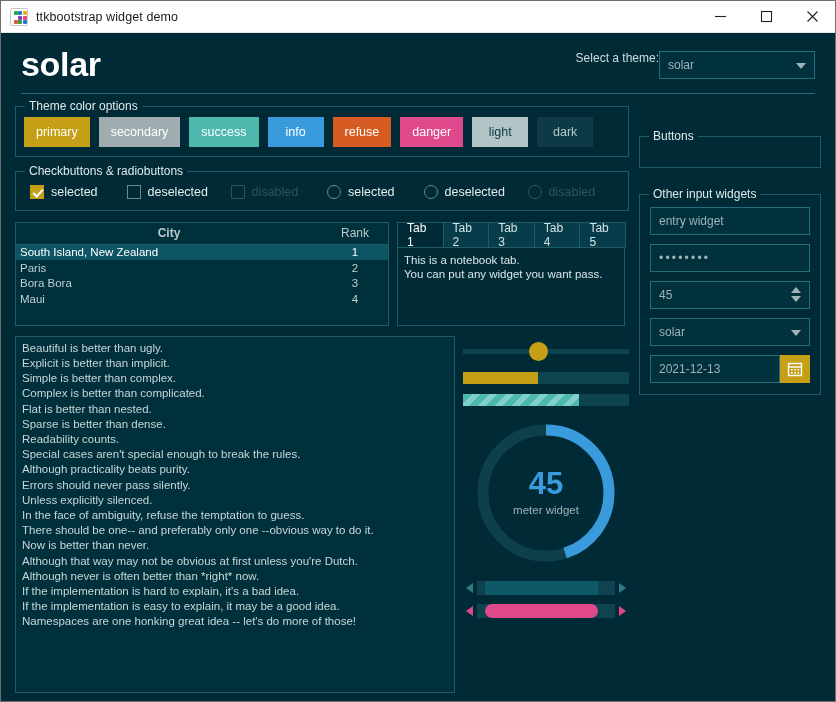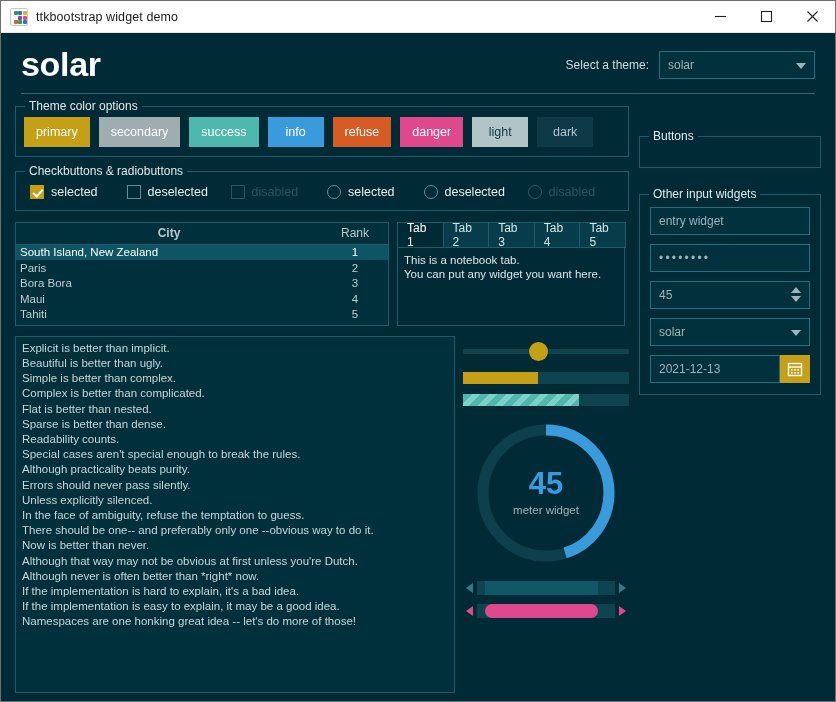--- a/index.html
+++ b/index.html
@@ -55,21 +55,21 @@
 
   
   .hdr {
     display: flex; align-items: center; justify-content: space-between;
     padding: 14px 6px 10px 6px;
   }
   .hdr-title {
     font-size: 34px; font-weight: bold; color: #ffffff;
     line-height: 1.05; letter-spacing: -0.3px;
   }
-  .hdr-right { display: flex; align-items: center; gap: 10px; }
+  .hdr-right { display: flex; }
   .hdr-label { font-size: 12px; color: #cfdde0; }
   .theme-combo {
     width: 156px; height: 28px;
     border: 1px solid #22707e; background: #00313d;
     color: #9fb3b8; font-size: 12px;
     display: flex; align-items: center; padding: 0 8px;
     position: relative;
   }
   .combo-arrow {
     position: absolute; right: 8px; top: 50%;
@@ -364,46 +364,42 @@
                   <div class="td-rank">2</div>
                 </div>
                 <div class="trow">
                   <div class="td-city">Bora Bora</div>
                   <div class="td-rank">3</div>
                 </div>
                 <div class="trow">
                   <div class="td-city">Maui</div>
                   <div class="td-rank">4</div>
                 </div>
-                <div class="trow">
-                  <div class="td-city">Tahiti</div>
-                  <div class="td-rank">5</div>
-                </div>
               </div>
           </div>
 
           <div class="nb">
             <div class="nb-tabs" id="nbtabs">
                 <div class="nb-tab active">Tab 1</div>
                 <div class="nb-tab">Tab 2</div>
                 <div class="nb-tab">Tab 3</div>
                 <div class="nb-tab">Tab 4</div>
                 <div class="nb-tab">Tab 5</div>
               </div>
             <div class="nb-panel">
               <div class="nb-line">This is a notebook tab.</div>
-              <div class="nb-line">You can put any widget you want here.</div>
+              <div class="nb-line">You can put any widget you want pass.</div>
             </div>
           </div>
         </div>
 
         <div class="botrow">
           <div class="textbox" id="textbox">
+              <div class="zen-line">Beautiful is better than ugly.</div>
               <div class="zen-line">Explicit is better than implicit.</div>
-              <div class="zen-line">Beautiful is better than ugly.</div>
               <div class="zen-line">Simple is better than complex.</div>
               <div class="zen-line">Complex is better than complicated.</div>
               <div class="zen-line">Flat is better than nested.</div>
               <div class="zen-line">Sparse is better than dense.</div>
               <div class="zen-line">Readability counts.</div>
               <div class="zen-line">Special cases aren't special enough to break the rules.</div>
               <div class="zen-line">Although practicality beats purity.</div>
               <div class="zen-line">Errors should never pass silently.</div>
               <div class="zen-line">Unless explicitly silenced.</div>
               <div class="zen-line">In the face of ambiguity, refuse the temptation to guess.</div>

